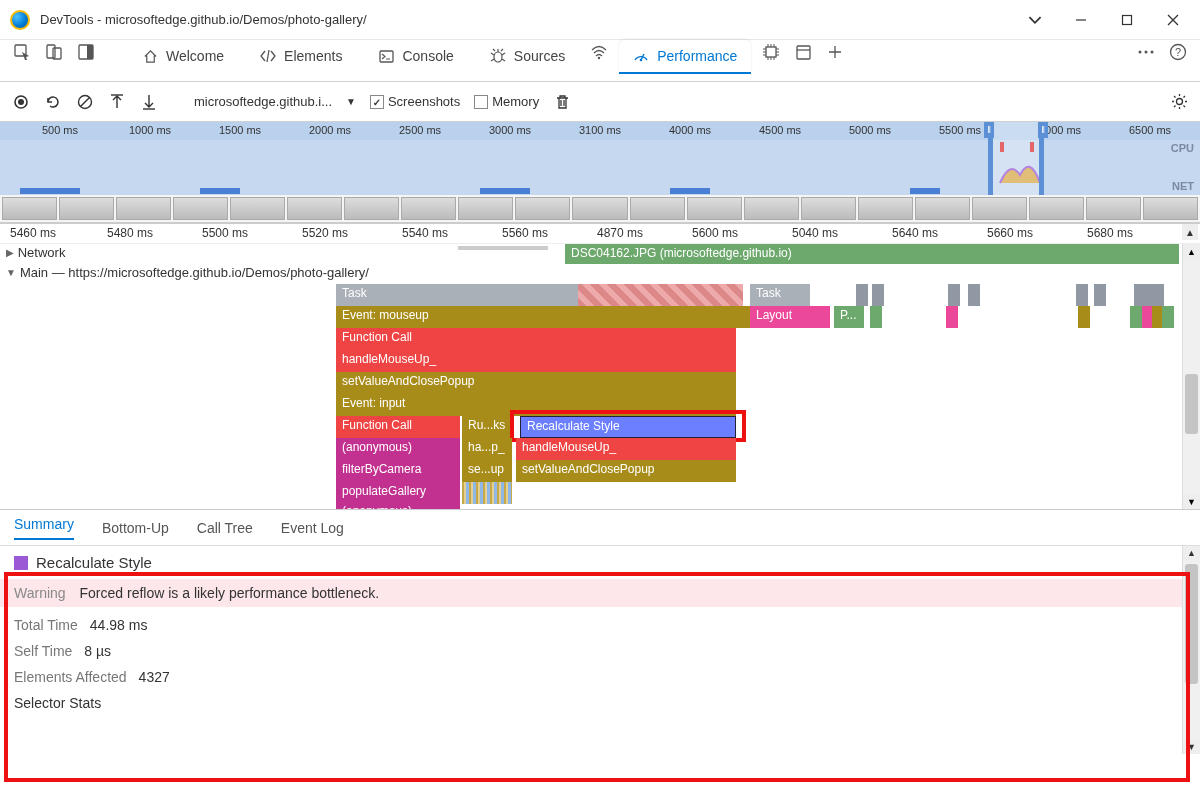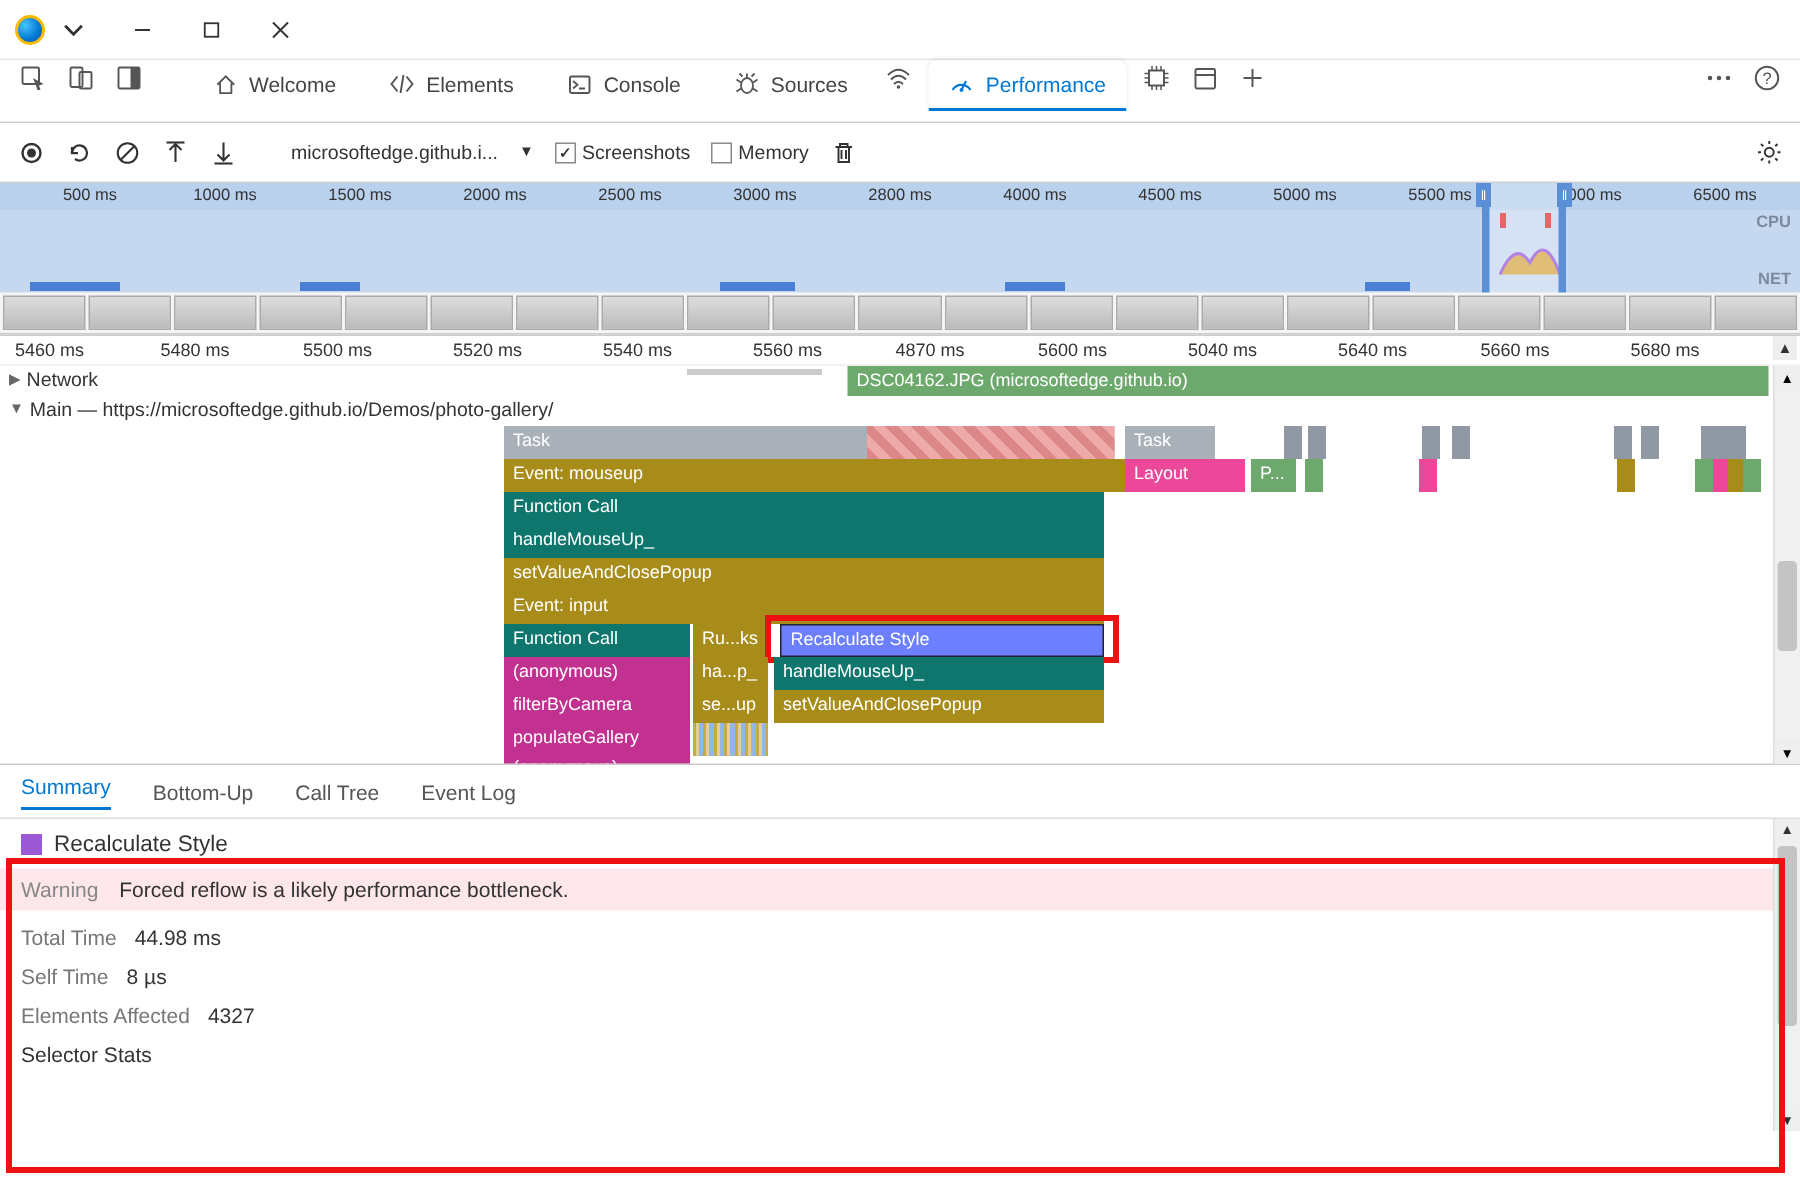--- a/index.html
+++ b/index.html
@@ -46,21 +46,21 @@
 .druler-tick { position:absolute; top:2px; transform:translateX(-50%); }
 .scroll-up {position:absolute;right:2px;top:0;width:16px;height:16px;background:#eee;font-size:10px;display:flex;align-items:center;justify-content:center;}
 
 
 .track-header { font-size:13px; color:#333; padding:1px 6px; display:flex;align-items:center;gap:4px;}
 .tri { font-size:10px; color:#666;}
 
 
 .flame-area { position: relative; height: 266px; overflow:hidden; border-bottom:1px solid #ccc;}
 .flame-bar { position:absolute; height:22px; color:#fff; font-size:12px; padding:2px 6px; overflow:hidden; white-space:nowrap; text-overflow:ellipsis;}
-.c-gray{background:#aab0b8;} .c-olive{background:#a88c1a;} .c-darkred{background:#0f766e;}
+.c-gray{background:#aab0b8;} .c-olive{background:#a88c1a;} .c-darkred{background:#ef4444;}
 .c-purple{background:#ec4899;} .c-magenta{background:#c2318f;} .c-green{background:#6da96d;}
 .c-mgray{background:#8f98a3;} .c-stripe{background:repeating-linear-gradient(45deg,#d88,#d88 6px,#eaa 6px,#eaa 12px);}
 .c-selected{background:#6b7fff;}
 .highlight-box { position:absolute; border:4px solid #e11; }
 
 
 .detail-tabs { height: 36px; display:flex; align-items:center; gap:28px; padding:0 14px; font-size:14px; color:#555; border-bottom:1px solid #ddd;}
 .detail-tab.active { color:#0078d4; border-bottom:2px solid #0078d4; padding-bottom:6px;}
 
 
@@ -74,20 +74,21 @@
 .red-border { position:absolute; border:4px solid #e11; left:4px; right:10px; top:572px; height:210px; pointer-events:none;}
 
 .vscroll { position:absolute; right:0; width:18px; background:#f0f0f0; border-left:1px solid #ddd;}
 .vthumb { position:absolute; left:2px; right:2px; background:#c4c4c4; border-radius:3px;}
 </style>
 </head>
 <body>
 
 <div class="titlebar">
   <div class="app-icon"></div>
+  <div class="title">DevTools - microsoftedge.github.io/Demos/photo-gallery/</div>
   <div class="win-controls">
     <div class="win-btn">
         <svg width="14" height="14" viewBox="0 0 10 10">
           <path d="M1 3 L5 7 L9 3" fill="none" stroke="#333" stroke-width="1.3"></path>
         </svg>
       </div>
     <div class="win-btn">
         <svg width="12" height="12">
           <line x1="1" y1="6" x2="11" y2="6" stroke="#333" stroke-width="1.2"></line>
         </svg>
@@ -259,21 +260,21 @@
 </div>
 
 <div class="overview">
   <div class="ruler">
     <span class="ruler-tick" style="left:60px">500 ms</span>
     <span class="ruler-tick" style="left:150px">1000 ms</span>
     <span class="ruler-tick" style="left:240px">1500 ms</span>
     <span class="ruler-tick" style="left:330px">2000 ms</span>
     <span class="ruler-tick" style="left:420px">2500 ms</span>
     <span class="ruler-tick" style="left:510px">3000 ms</span>
-    <span class="ruler-tick" style="left:600px">2800 ms</span>
+    <span class="ruler-tick" style="left:600px">3100 ms</span>
     <span class="ruler-tick" style="left:690px">4000 ms</span>
     <span class="ruler-tick" style="left:780px">4500 ms</span>
     <span class="ruler-tick" style="left:870px">5000 ms</span>
     <span class="ruler-tick" style="left:960px">5500 ms</span>
     <span class="ruler-tick" style="left:1060px">6000 ms</span>
     <span class="ruler-tick" style="left:1150px">6500 ms</span>
   </div>
   <div class="lanes">
     <div class="net-bar" style="left:20px;width:60px;"></div>
     <div class="net-bar" style="left:200px;width:40px;"></div>

